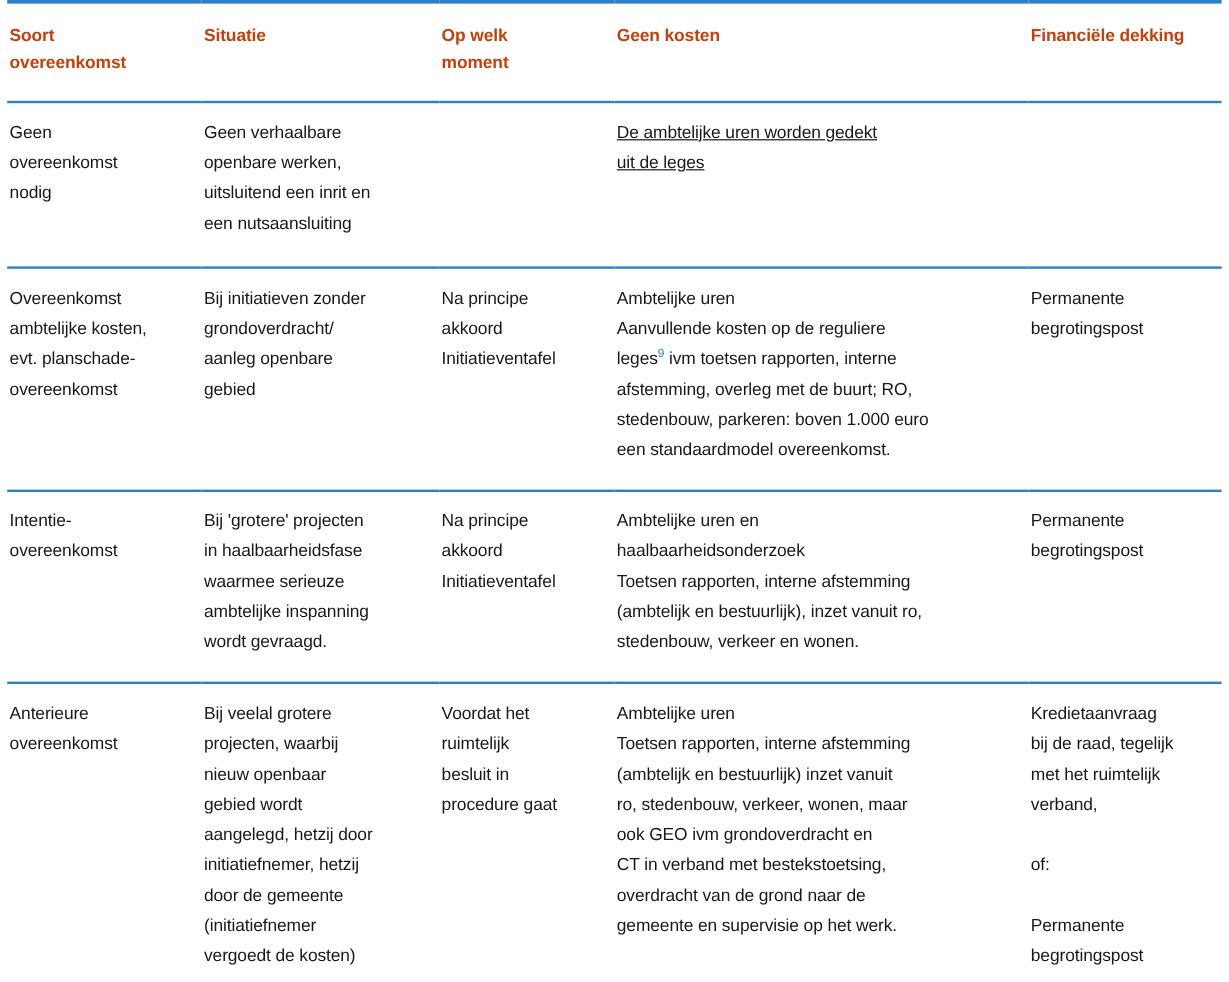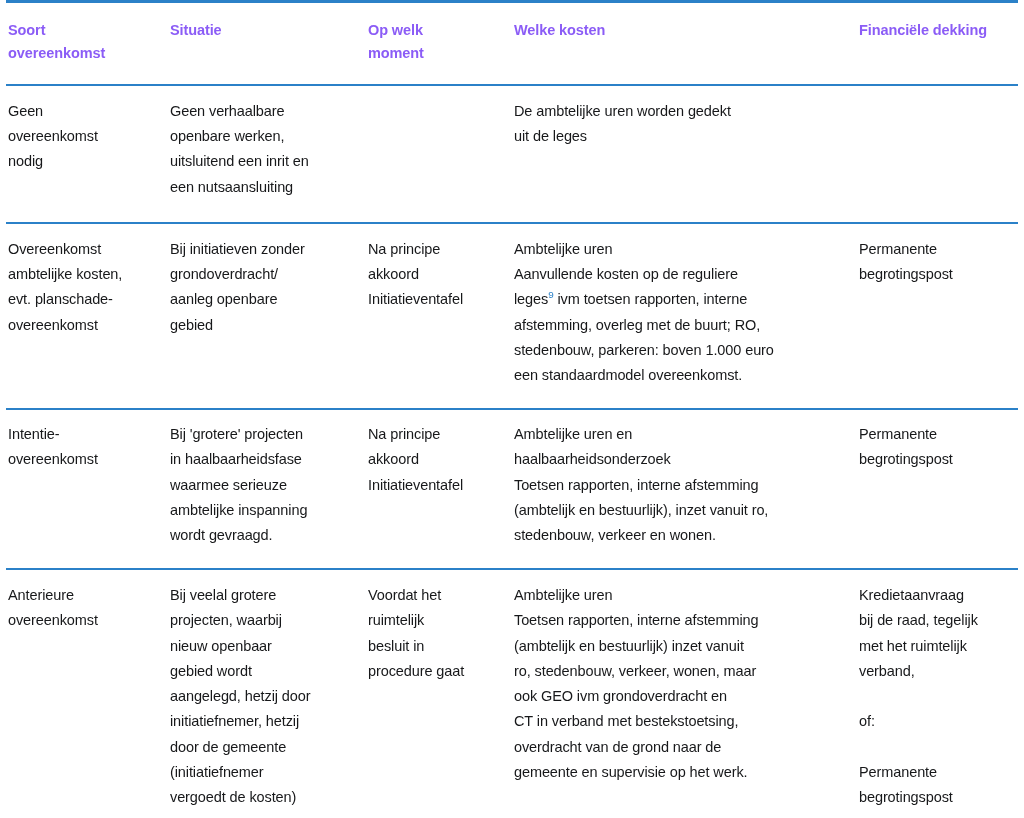--- a/index.html
+++ b/index.html
@@ -52,21 +52,21 @@
   col.c5 { width: 161px; }
 
   th {
     text-align: left;
     vertical-align: top;
     font-weight: bold;
     font-size: 14.5px;
     line-height: 1.62;
     letter-spacing: -0.1px;
     padding: 16px 10px 18px 2px;
-    color: #8b5cf6;
+    color: #c2410c;
   }
   th .hdr-line { display: block; white-space: pre; }
 
   td {
     text-align: left;
     vertical-align: top;
     font-size: 14.5px;
     line-height: 1.74;
     letter-spacing: -0.1px;
     padding: 12px 10px 14px 2px;
@@ -108,42 +108,42 @@
             <span class="hdr-line">overeenkomst</span>
           </th>
         <th style="border-top-color: rgb(43, 129, 200); border-bottom-color: rgb(43, 129, 200);">
             <span class="hdr-line">Situatie</span>
           </th>
         <th style="border-top-color: rgb(43, 129, 200); border-bottom-color: rgb(43, 129, 200);">
             <span class="hdr-line">Op welk</span>
             <span class="hdr-line">moment</span>
           </th>
         <th style="border-top-color: rgb(43, 129, 200); border-bottom-color: rgb(43, 129, 200);">
-            <span class="hdr-line">Welke kosten</span>
+            <span class="hdr-line">Geen kosten</span>
           </th>
         <th style="border-top-color: rgb(43, 129, 200); border-bottom-color: rgb(43, 129, 200);">
             <span class="hdr-line">Financiële dekking</span>
           </th>
       </tr>
     </thead>
     <tbody>
       <tr class="body-row row-1">
         <td style="border-bottom-color: rgb(43, 129, 200); margin-top: 46px;">
             <span class="cell-line">Geen</span>
             <span class="cell-line">overeenkomst</span>
             <span class="cell-line">nodig</span>
           </td>
         <td style="border-bottom-color: rgb(43, 129, 200);">
             <span class="cell-line">Geen verhaalbare</span>
             <span class="cell-line">openbare werken,</span>
             <span class="cell-line">uitsluitend een inrit en</span>
             <span class="cell-line">een nutsaansluiting</span>
           </td>
         <td style="border-bottom-color: rgb(43, 129, 200);"></td>
-        <td style="border-bottom-color: rgb(43, 129, 200);">
+        <td style="border-bottom-color: rgb(43, 129, 200); text-decoration: underline;">
             <span class="cell-line">De ambtelijke uren worden gedekt</span>
             <span class="cell-line">uit de leges</span>
           </td>
         <td style="border-bottom-color: rgb(43, 129, 200);"></td>
       </tr>
       <tr class="body-row row-2">
         <td style="border-bottom-color: rgb(43, 129, 200);">
             <span class="cell-line">Overeenkomst</span>
             <span class="cell-line">ambtelijke kosten,</span>
             <span class="cell-line">evt. planschade-</span>

